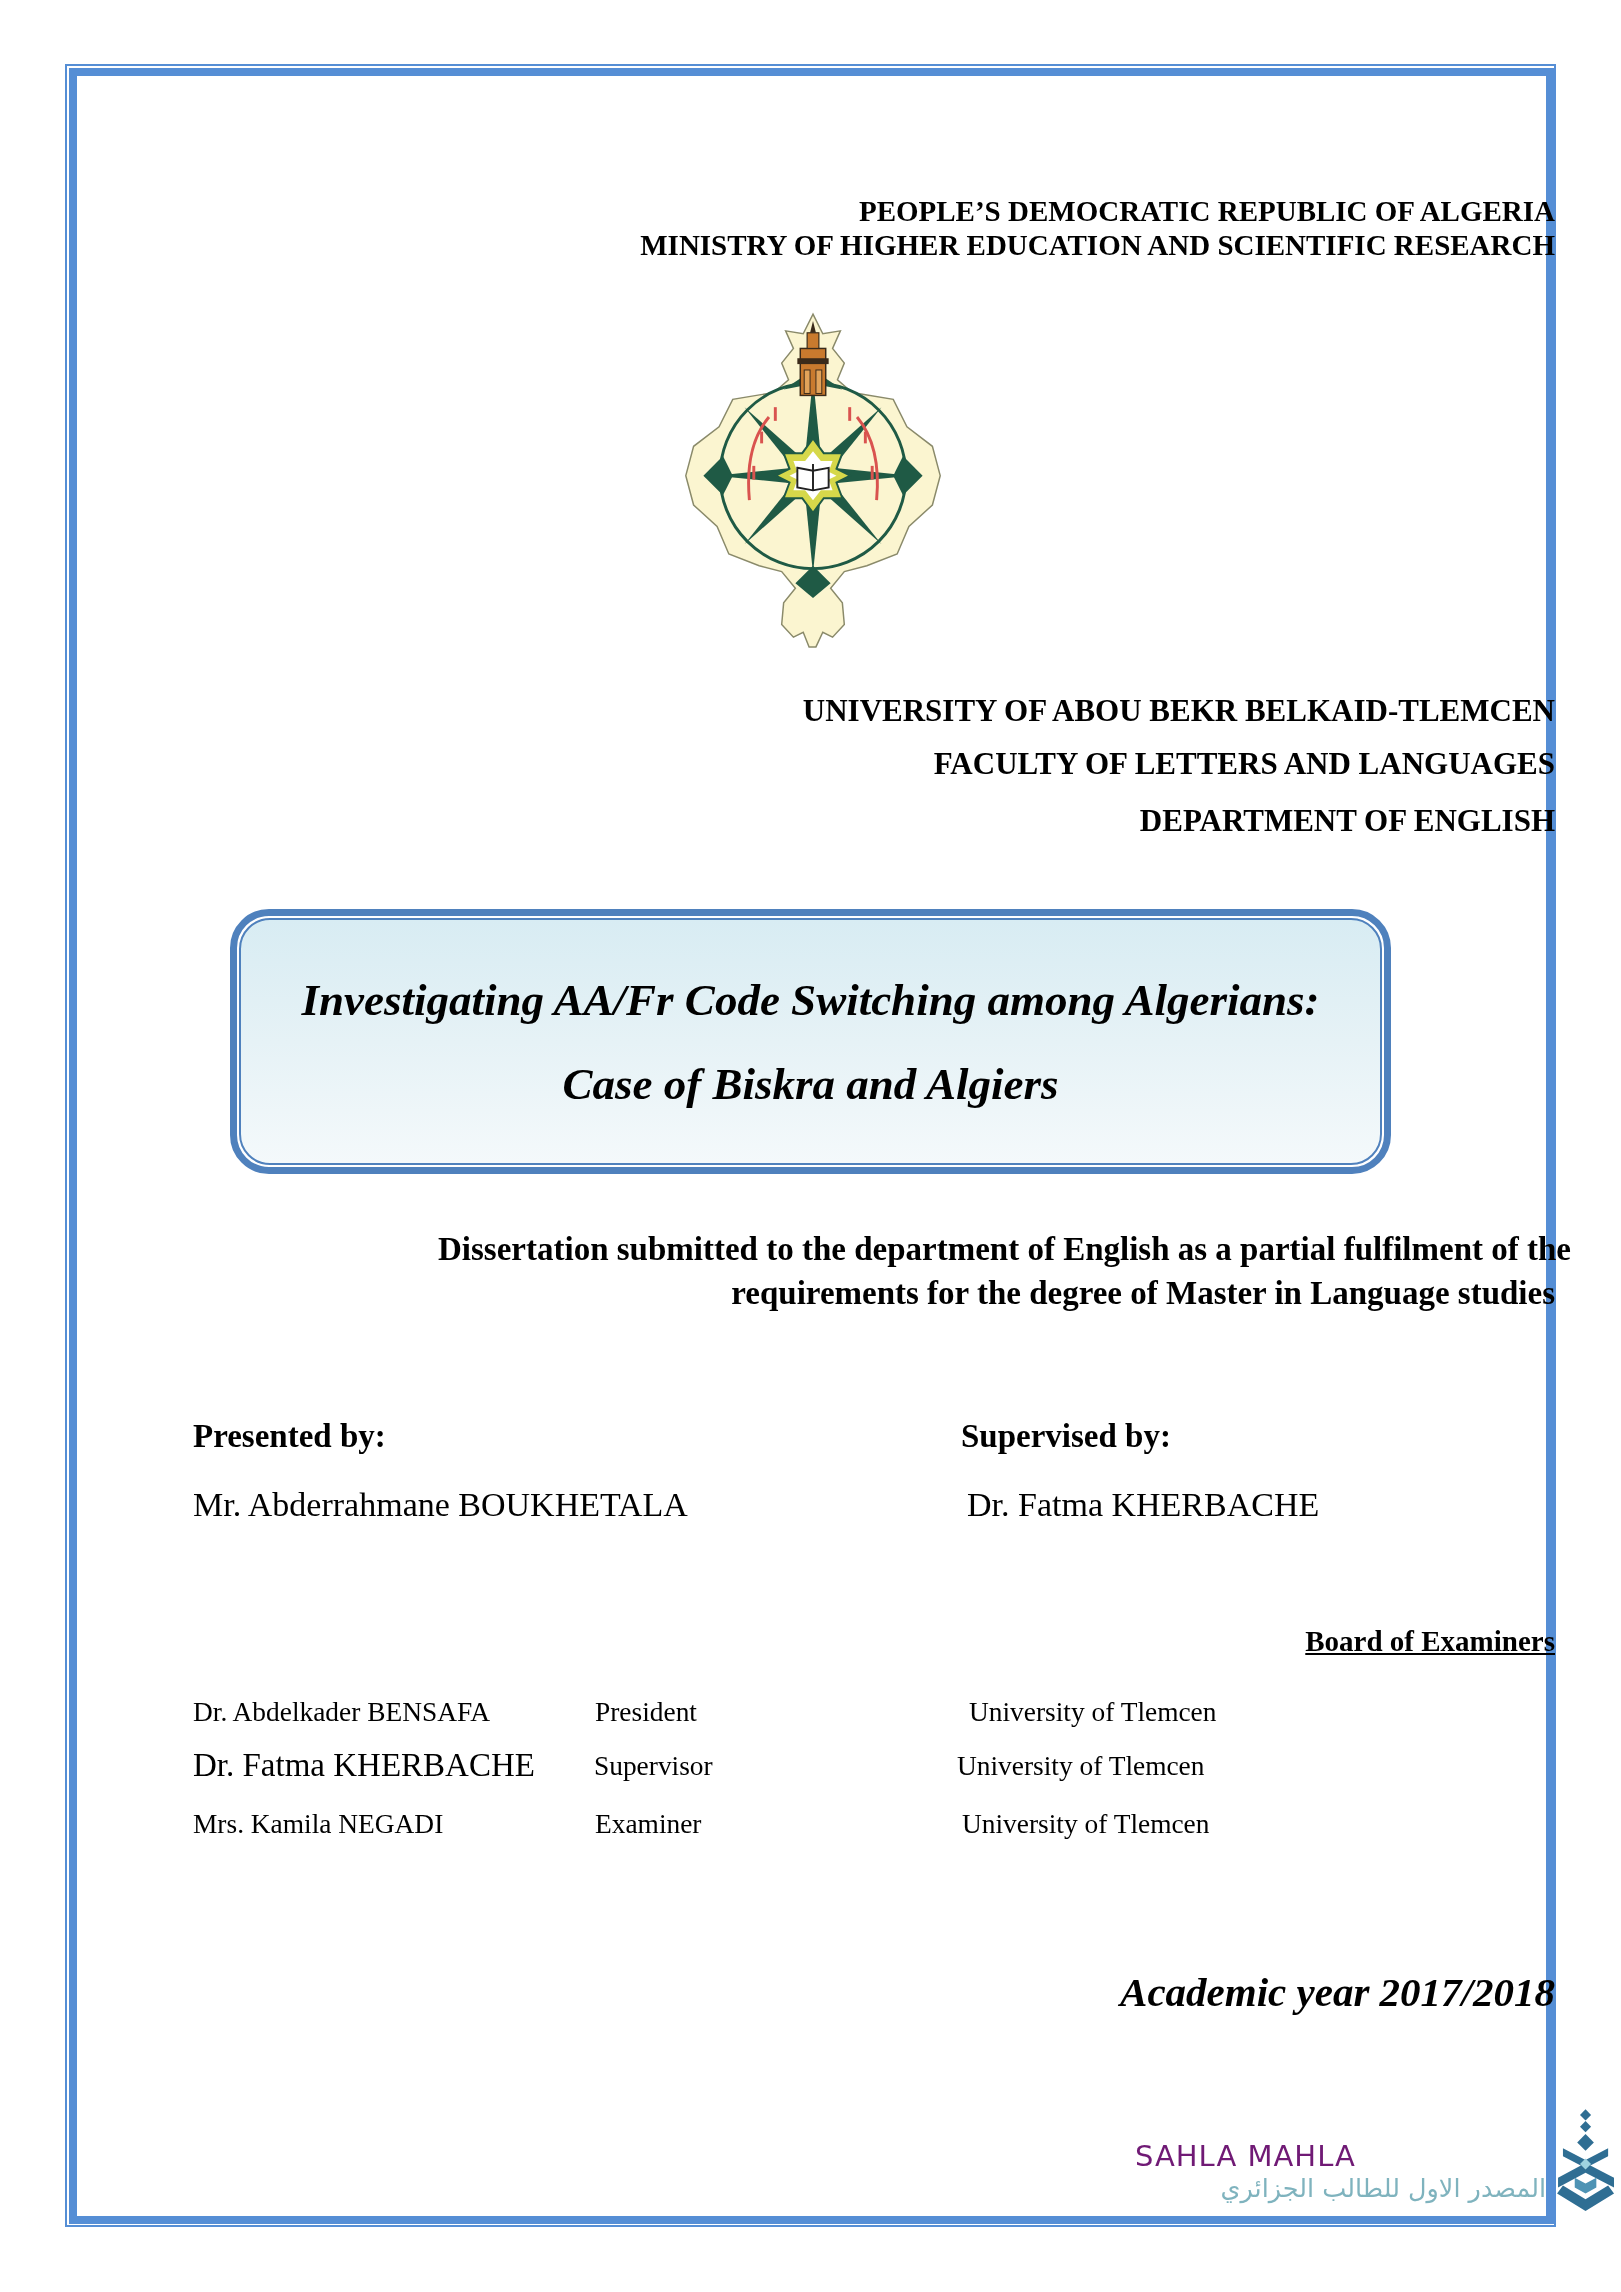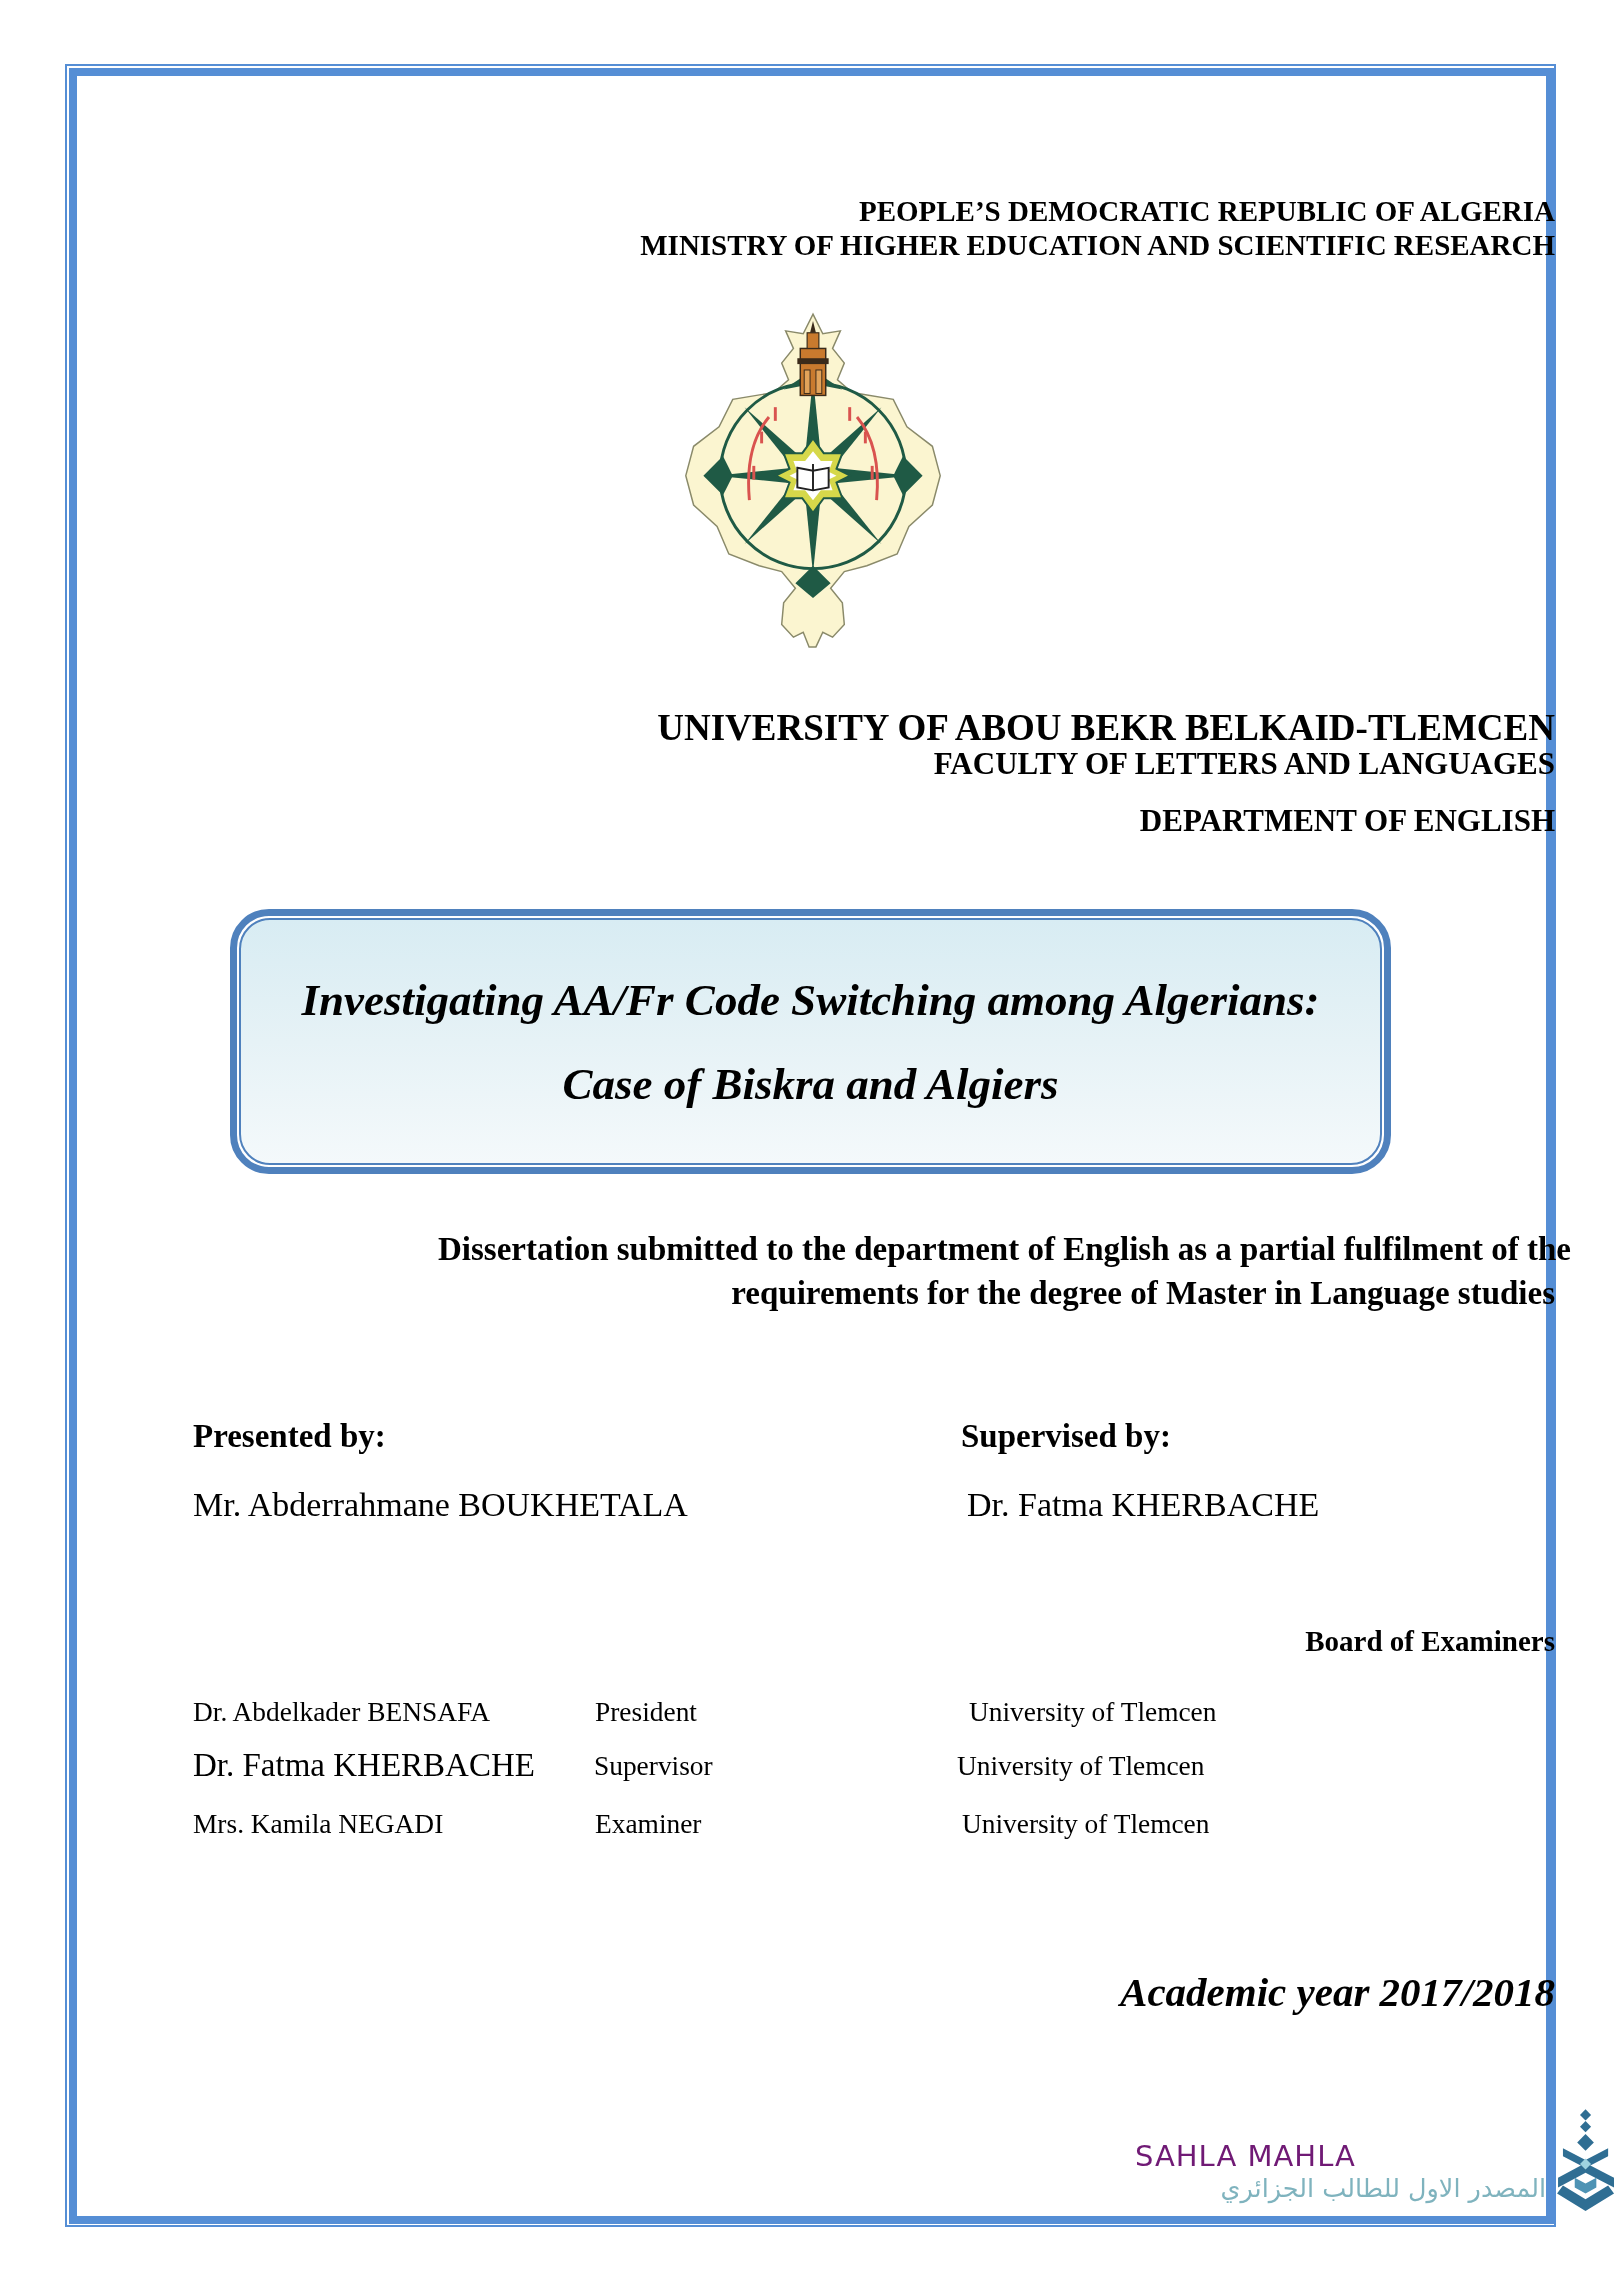--- a/index.html
+++ b/index.html
@@ -79,39 +79,39 @@
   <g>
     <rect x="127" y="40" width="26" height="48" fill="#C97A2E" stroke="#3a2a1a" stroke-width="1.5"></rect>
     <rect x="124" y="50" width="32" height="6" fill="#3a2a1a"></rect>
     <rect x="131" y="62" width="6" height="24" fill="#E2A35A" stroke="#3a2a1a" stroke-width="1"></rect>
     <rect x="143" y="62" width="6" height="24" fill="#E2A35A" stroke="#3a2a1a" stroke-width="1"></rect>
     <rect x="134" y="24" width="12" height="16" fill="#C97A2E" stroke="#3a2a1a" stroke-width="1.2"></rect>
     <path d="M137 24 L140 12 L143 24 Z" fill="#3a2a1a"></path>
   </g>
 </svg>
 
-<div class="abs center line b" style="top:695px;font-size:37px;margin-top:14px;">UNIVERSITY OF ABOU BEKR BELKAID-TLEMCEN</div>
+<div class="abs center line b" style="top:695px;font-size:31px;">UNIVERSITY OF ABOU BEKR BELKAID-TLEMCEN</div>
 <div class="abs center line b" style="top:748px;font-size:31px;">FACULTY OF LETTERS AND LANGUAGES</div>
 <div class="abs center line b" style="top:805px;font-size:31px;">DEPARTMENT OF ENGLISH</div>
 
 <div class="title-box">
   <div class="title-box-inner"></div>
 </div>
 <div class="abs line b i" style="left:230px;width:1161px;text-align:center;top:978px;font-size:45px;">Investigating AA/Fr Code Switching among Algerians:</div>
 <div class="abs line b i" style="left:230px;width:1161px;text-align:center;top:1062px;font-size:45px;">Case of Biskra and Algiers</div>
 
 <div class="abs center line b" style="top:1233px;font-size:33px;padding-left:16px;">Dissertation submitted to the department of English as a partial fulfilment of the</div>
 <div class="abs center line b" style="top:1277px;font-size:33px;">requirements for the degree of Master in Language studies</div>
 
 <div class="abs line b" style="left:193px;top:1420px;font-size:33px;">Presented by:</div>
 <div class="abs line b" style="left:961px;top:1420px;font-size:33px;">Supervised by:</div>
 <div class="abs line" style="left:193px;top:1488px;font-size:34px;">Mr. Abderrahmane BOUKHETALA</div>
 <div class="abs line" style="left:967px;top:1488px;font-size:34px;">Dr. Fatma KHERBACHE</div>
 
-<div class="abs center line b" style="top:1627px;font-size:29px;">Board of Examiners</div>
+<div class="abs center line b" style="top:1627px;font-size:29px;text-decoration:underline;">Board of Examiners</div>
 
 <div>
   <div class="abs line" style="left:193px;top:1699px;font-size:27.4px;">Dr. Abdelkader BENSAFA</div>
   <div class="abs line" style="left:595px;top:1699px;font-size:27.4px;">President</div>
   <div class="abs line" style="left:969px;top:1699px;font-size:27.4px;">University of Tlemcen</div>
 </div>
 <div>
   <div class="abs line" style="left:193px;top:1749px;font-size:33px;">Dr. Fatma KHERBACHE</div>
   <div class="abs line" style="left:594px;top:1753px;font-size:27.4px;">Supervisor</div>
   <div class="abs line" style="left:957px;top:1753px;font-size:27.4px;">University of Tlemcen</div>

